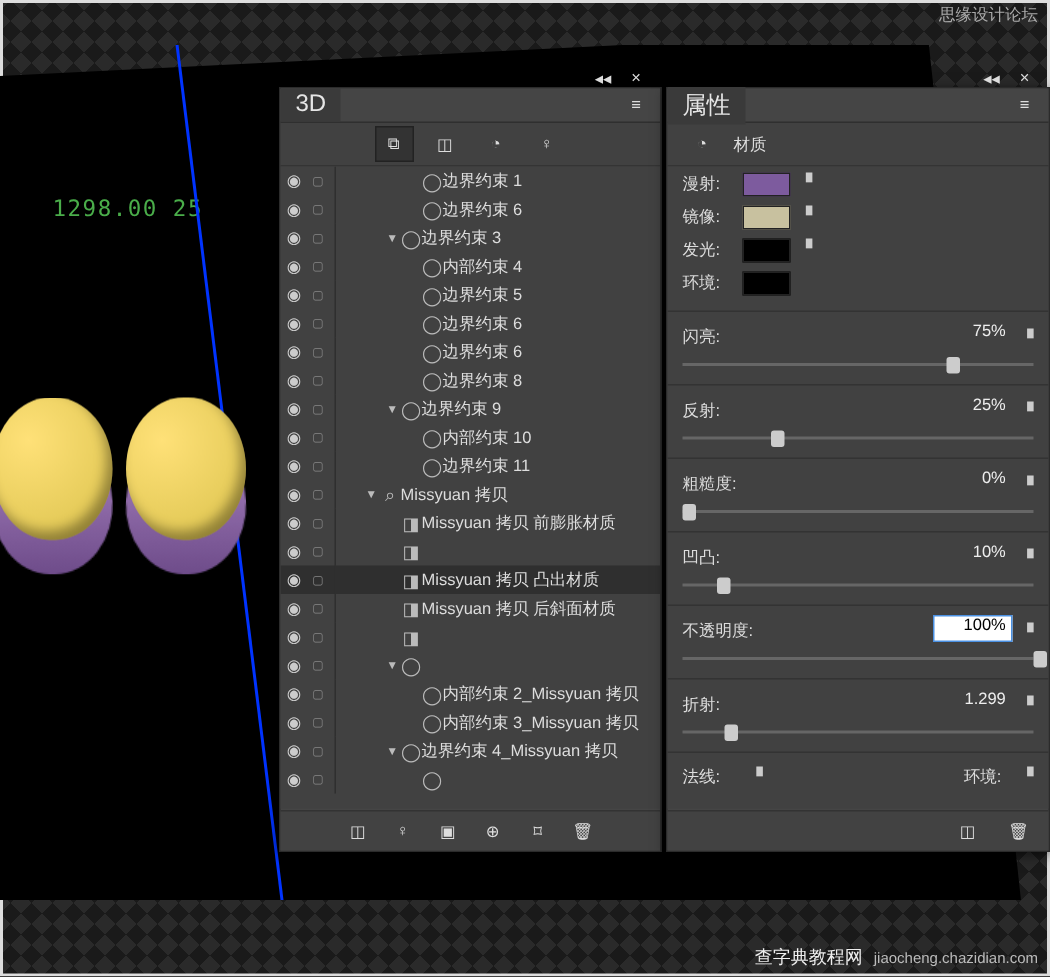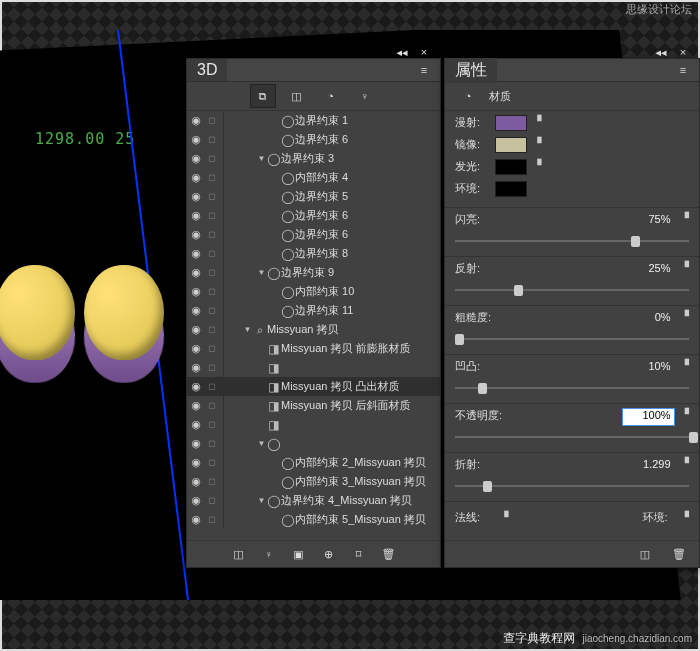--- a/index.html
+++ b/index.html
@@ -39,21 +39,21 @@
   .row-label{color:#ddd}
   .divider-col{width:1px;height:19px;background:#2f2f2f;margin:0 4px}
   .panel-footer{position:absolute;left:0;right:0;bottom:0;height:26px;border-top:1px solid #333;background:#424242;display:flex;align-items:center;justify-content:center;gap:10px}
   
   .prop-body{position:absolute;left:0;top:52px;right:0;bottom:28px;overflow:auto;background:#414141;padding:4px 10px}
   .prop-row{display:flex;height:22px}
   .prop-label{width:40px;color:#ddd}
   .swatch{width:30px;height:14px;border:1px solid #222;margin-right:6px}
   .folder{color:#ccc;font-size:11px;cursor:pointer}
   .sep{height:1px;background:#333;margin:4px -10px}
-  .slider-row{display:flex;align-items:flex-start;height:20px}
+  .slider-row{display:flex;align-items:flex-end;height:20px}
   .slider-label{width:70px}
   .slider-track{flex:1;height:18px;display:flex;align-items:center}
   .slider-full{height:2px;background:#666;width:100%;position:relative}
   .slider-thumb{position:absolute;top:-4px;width:9px;height:11px;background:#ccc;border-radius:2px}
   .value-box{width:48px;height:16px;text-align:right;color:#eee;margin:0 6px;border:1px solid transparent;padding-right:3px;font-size:11px}
   .value-box.active{background:#fff;color:#000;border-color:#4a90e2}
   .sphere{position:absolute;right:12px;top:58px;width:44px;height:44px;border-radius:50%;background:radial-gradient(circle at 32% 30%,#e2cdee 3%,#b38bd4 35%,#6d4c8c 75%,#3d2b4d);border:1px solid #222}
   .dual-row{display:flex;align-items:center;height:22px}
   .dual-row .lab{width:45px}
   .overlay-text{position:absolute;left:35px;top:100px;color:#57cc57;font-family:monospace;font-size:15px;letter-spacing:1px;opacity:.85}
@@ -290,21 +290,20 @@
         <span class="node-icon">◯</span>
         <span class="row-label">边界约束 4_Missyuan 拷贝</span>
       </div>
       <div class="tree-row">
         <span class="eye-col">◉</span>
         <span class="box-col">▢</span>
         <span class="divider-col"></span>
         <span class="indent" style="width:42px"></span>
         <span class="tri"></span>
         <span class="node-icon">◯</span>
-        <span class="row-label">内部约束 5_Missyuan 拷贝</span>
       </div>
     </div>
   <div class="panel-footer">
     <span class="btn-icon">◫</span>
     <span class="btn-icon">♀</span>
     <span class="btn-icon">▣</span>
     <span class="btn-icon">⊕</span>
     <span class="btn-icon">⌑</span>
     <span class="btn-icon">🗑</span>
   </div>

